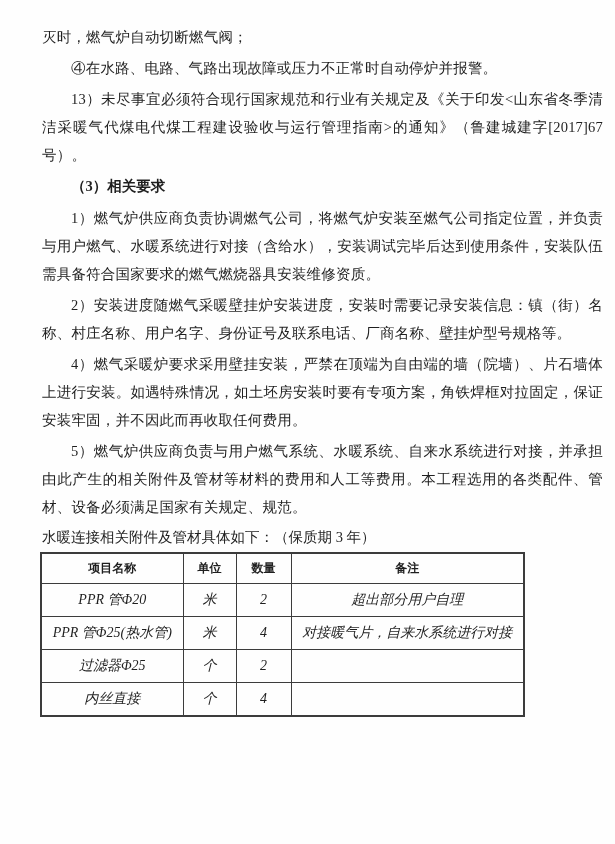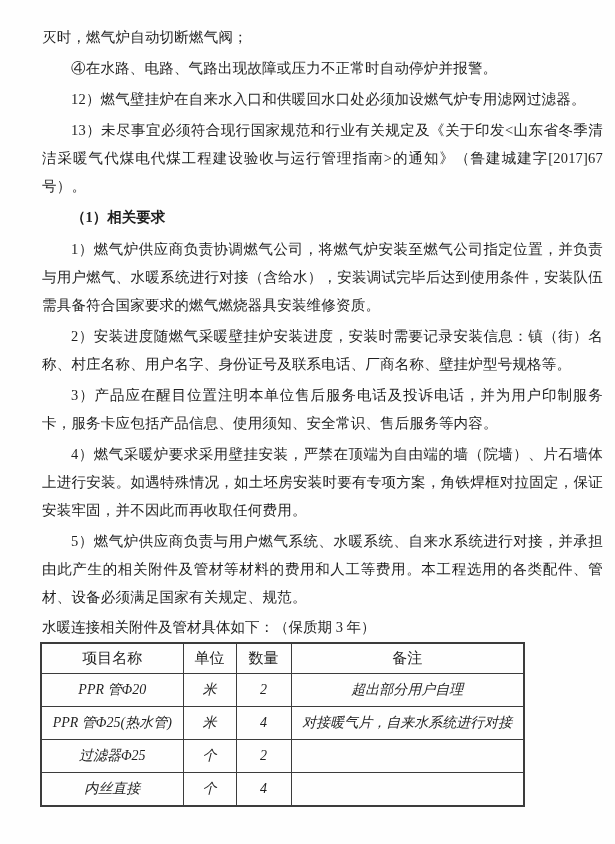--- a/index.html
+++ b/index.html
@@ -51,44 +51,42 @@
     border: 1px solid #3c3c3c;
     text-align: center;
     vertical-align: middle;
     padding: 0 2px;
     font-size: 14px;
     overflow: hidden;
     white-space: nowrap;
   }
   table.materials th {
     height: 29px;
-    font-weight: normal;
-    font-size: 15px;
+    font-weight: bold;
+    font-size: 12px;
   }
   table.materials td {
     height: 32px;
     font-weight: normal;
     font-style: italic;
   }
 </style>
 </head>
 <body>
 
 <div class="page">
 
   <p class="body-para">灭时，燃气炉自动切断燃气阀；</p>
   <p class="body-para indent">④在水路、电路、气路出现故障或压力不正常时自动停炉并报警。</p>
-  <p class="body-para indent">12）燃气壁挂炉在自来水入口和供暖回水口处必须加设燃气炉专用滤网过滤器。</p>
   <p class="body-para indent">13）未尽事宜必须符合现行国家规范和行业有关规定及《关于印发&lt;山东省冬季清洁采暖气代煤电代煤工程建设验收与运行管理指南&gt;的通知》（鲁建城建字[2017]67 号）。</p>
 
-  <h3 class="section-heading">（1）相关要求</h3>
+  <h3 class="section-heading">（3）相关要求</h3>
 
   <p class="body-para indent">1）燃气炉供应商负责协调燃气公司，将燃气炉安装至燃气公司指定位置，并负责与用户燃气、水暖系统进行对接（含给水），安装调试完毕后达到使用条件，安装队伍需具备符合国家要求的燃气燃烧器具安装维修资质。</p>
   <p class="body-para indent">2）安装进度随燃气采暖壁挂炉安装进度，安装时需要记录安装信息：镇（街）名称、村庄名称、用户名字、身份证号及联系电话、厂商名称、壁挂炉型号规格等。</p>
-  <p class="body-para indent">3）产品应在醒目位置注明本单位售后服务电话及投诉电话，并为用户印制服务卡，服务卡应包括产品信息、使用须知、安全常识、售后服务等内容。</p>
   <p class="body-para indent">4）燃气采暖炉要求采用壁挂安装，严禁在顶端为自由端的墙（院墙）、片石墙体上进行安装。如遇特殊情况，如土坯房安装时要有专项方案，角铁焊框对拉固定，保证安装牢固，并不因此而再收取任何费用。</p>
   <p class="body-para indent">5）燃气炉供应商负责与用户燃气系统、水暖系统、自来水系统进行对接，并承担由此产生的相关附件及管材等材料的费用和人工等费用。本工程选用的各类配件、管材、设备必须满足国家有关规定、规范。</p>
 
   <p class="table-intro">水暖连接相关附件及管材具体如下：（保质期 3 年）</p>
 
   <table class="materials">
     <colgroup>
       <col style="width:142px">
       <col style="width:53px">
       <col style="width:55px">

